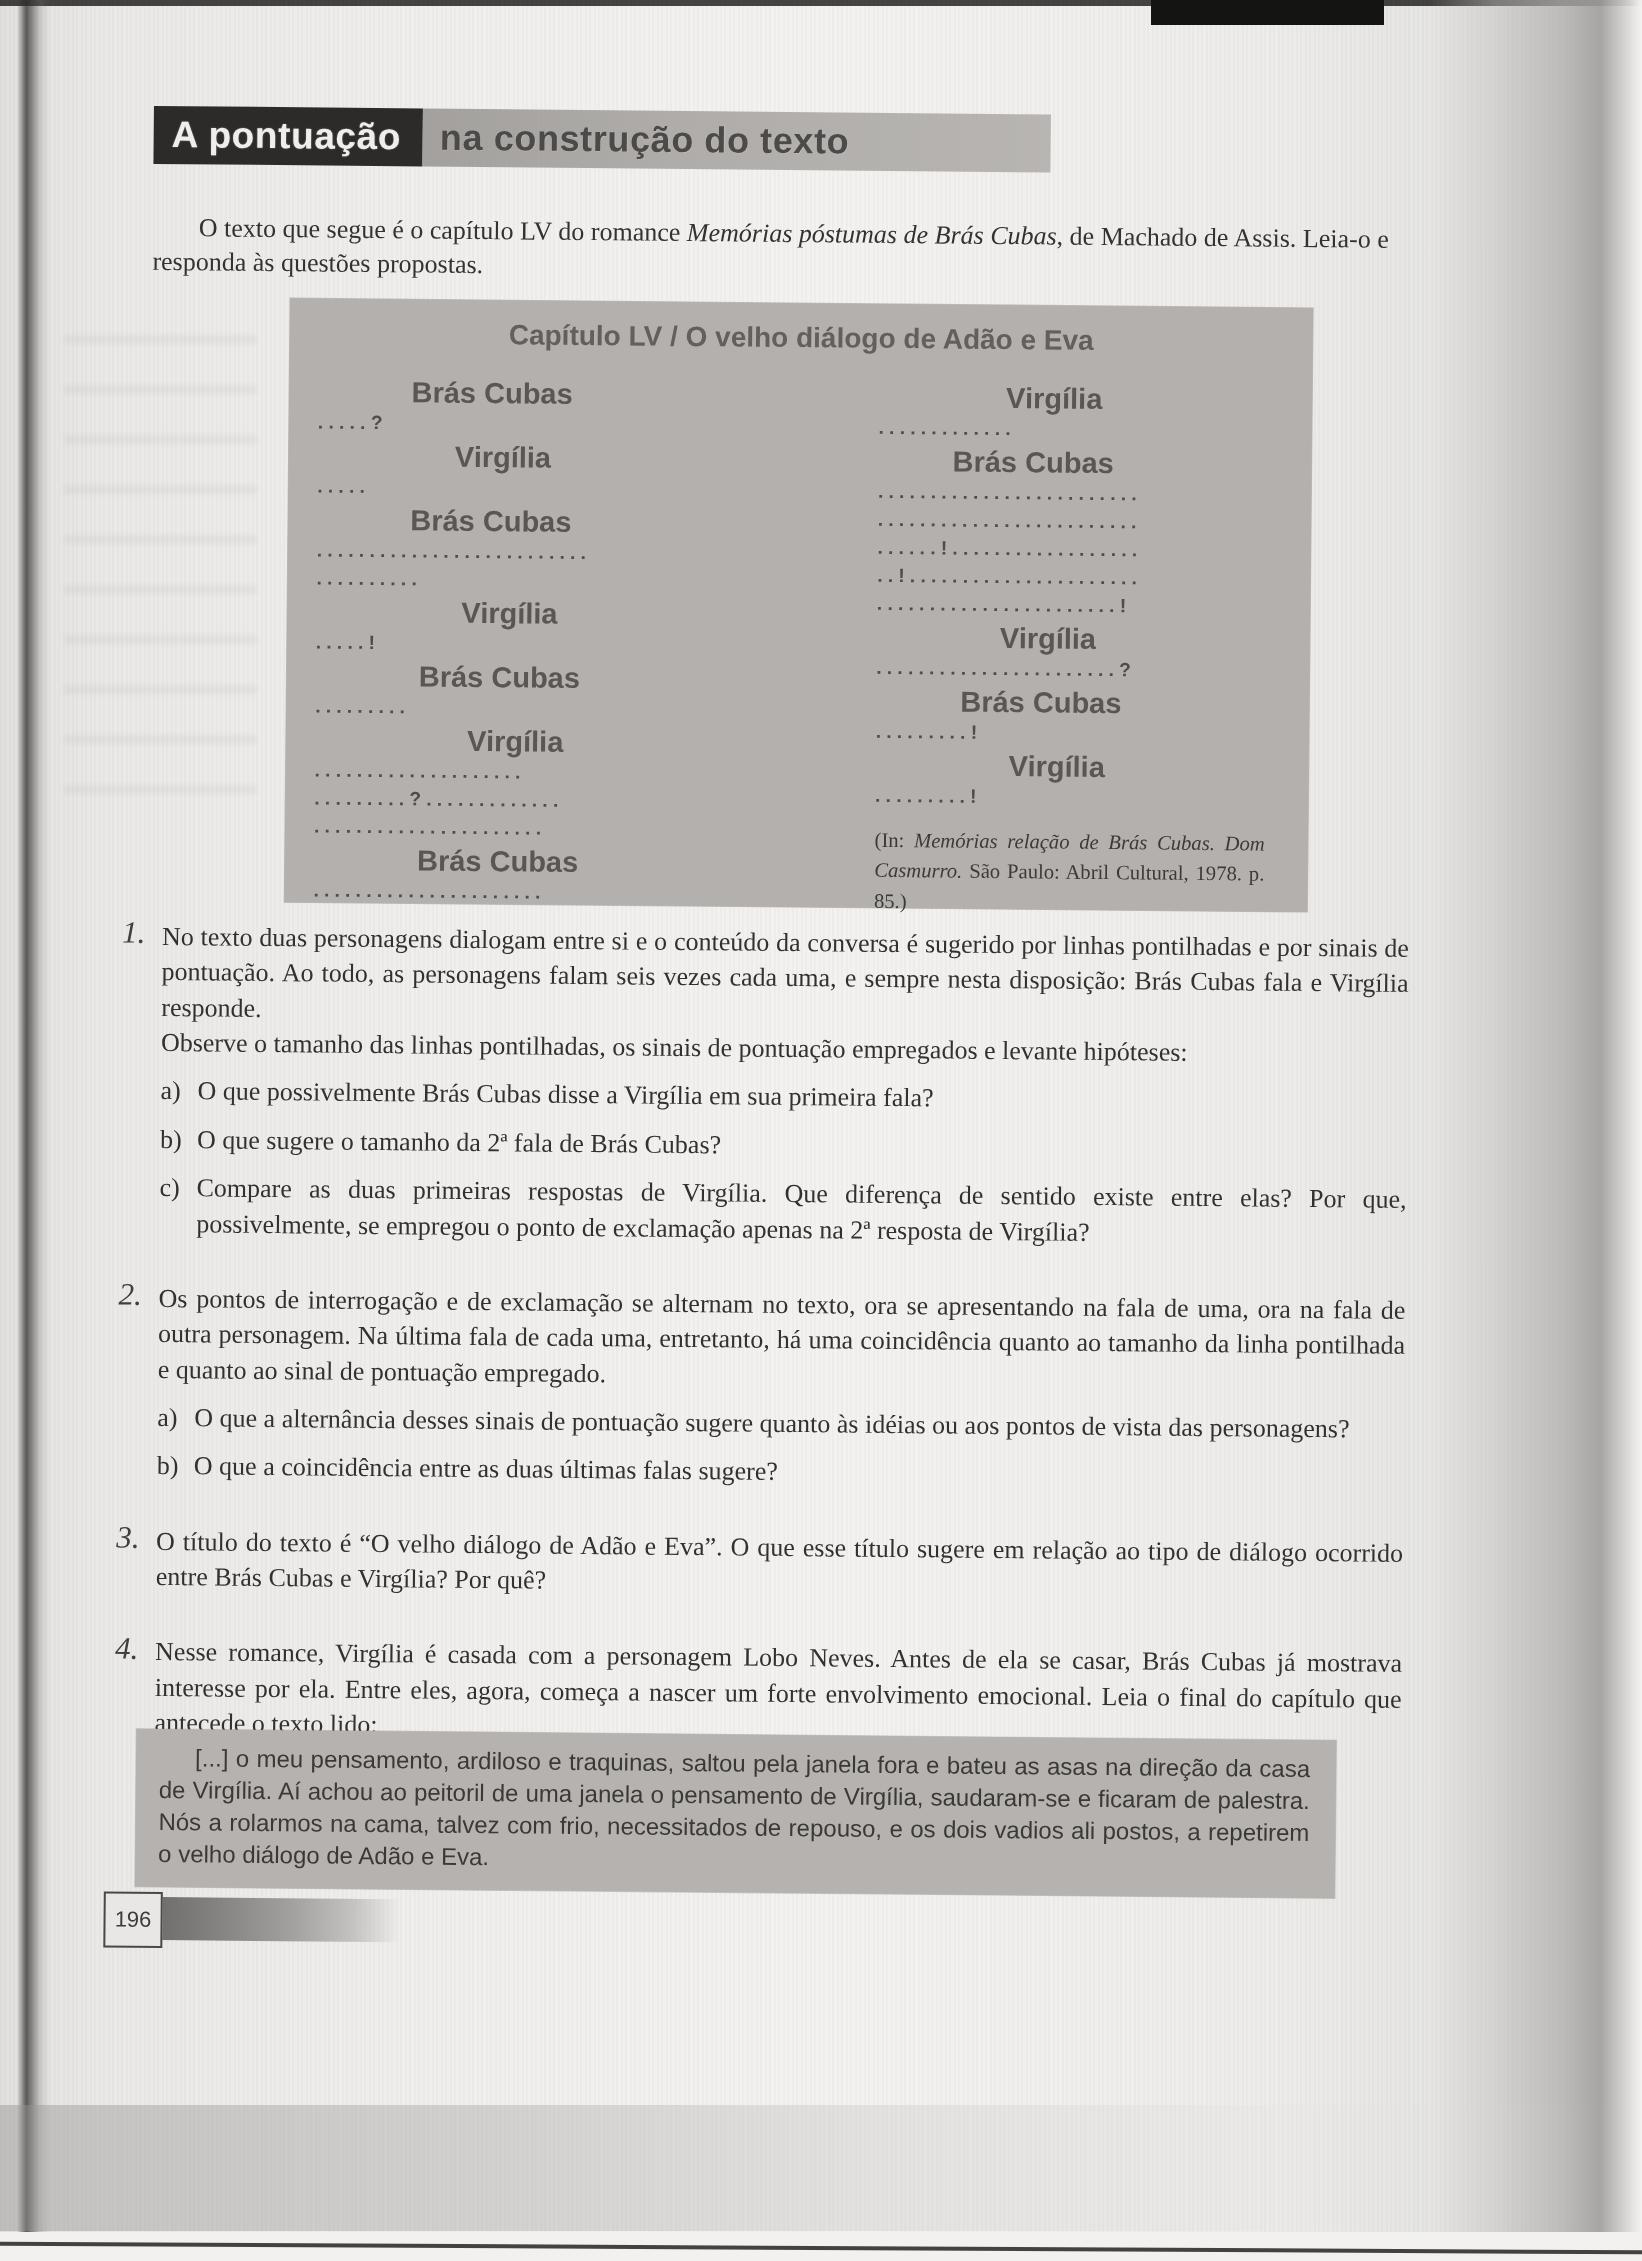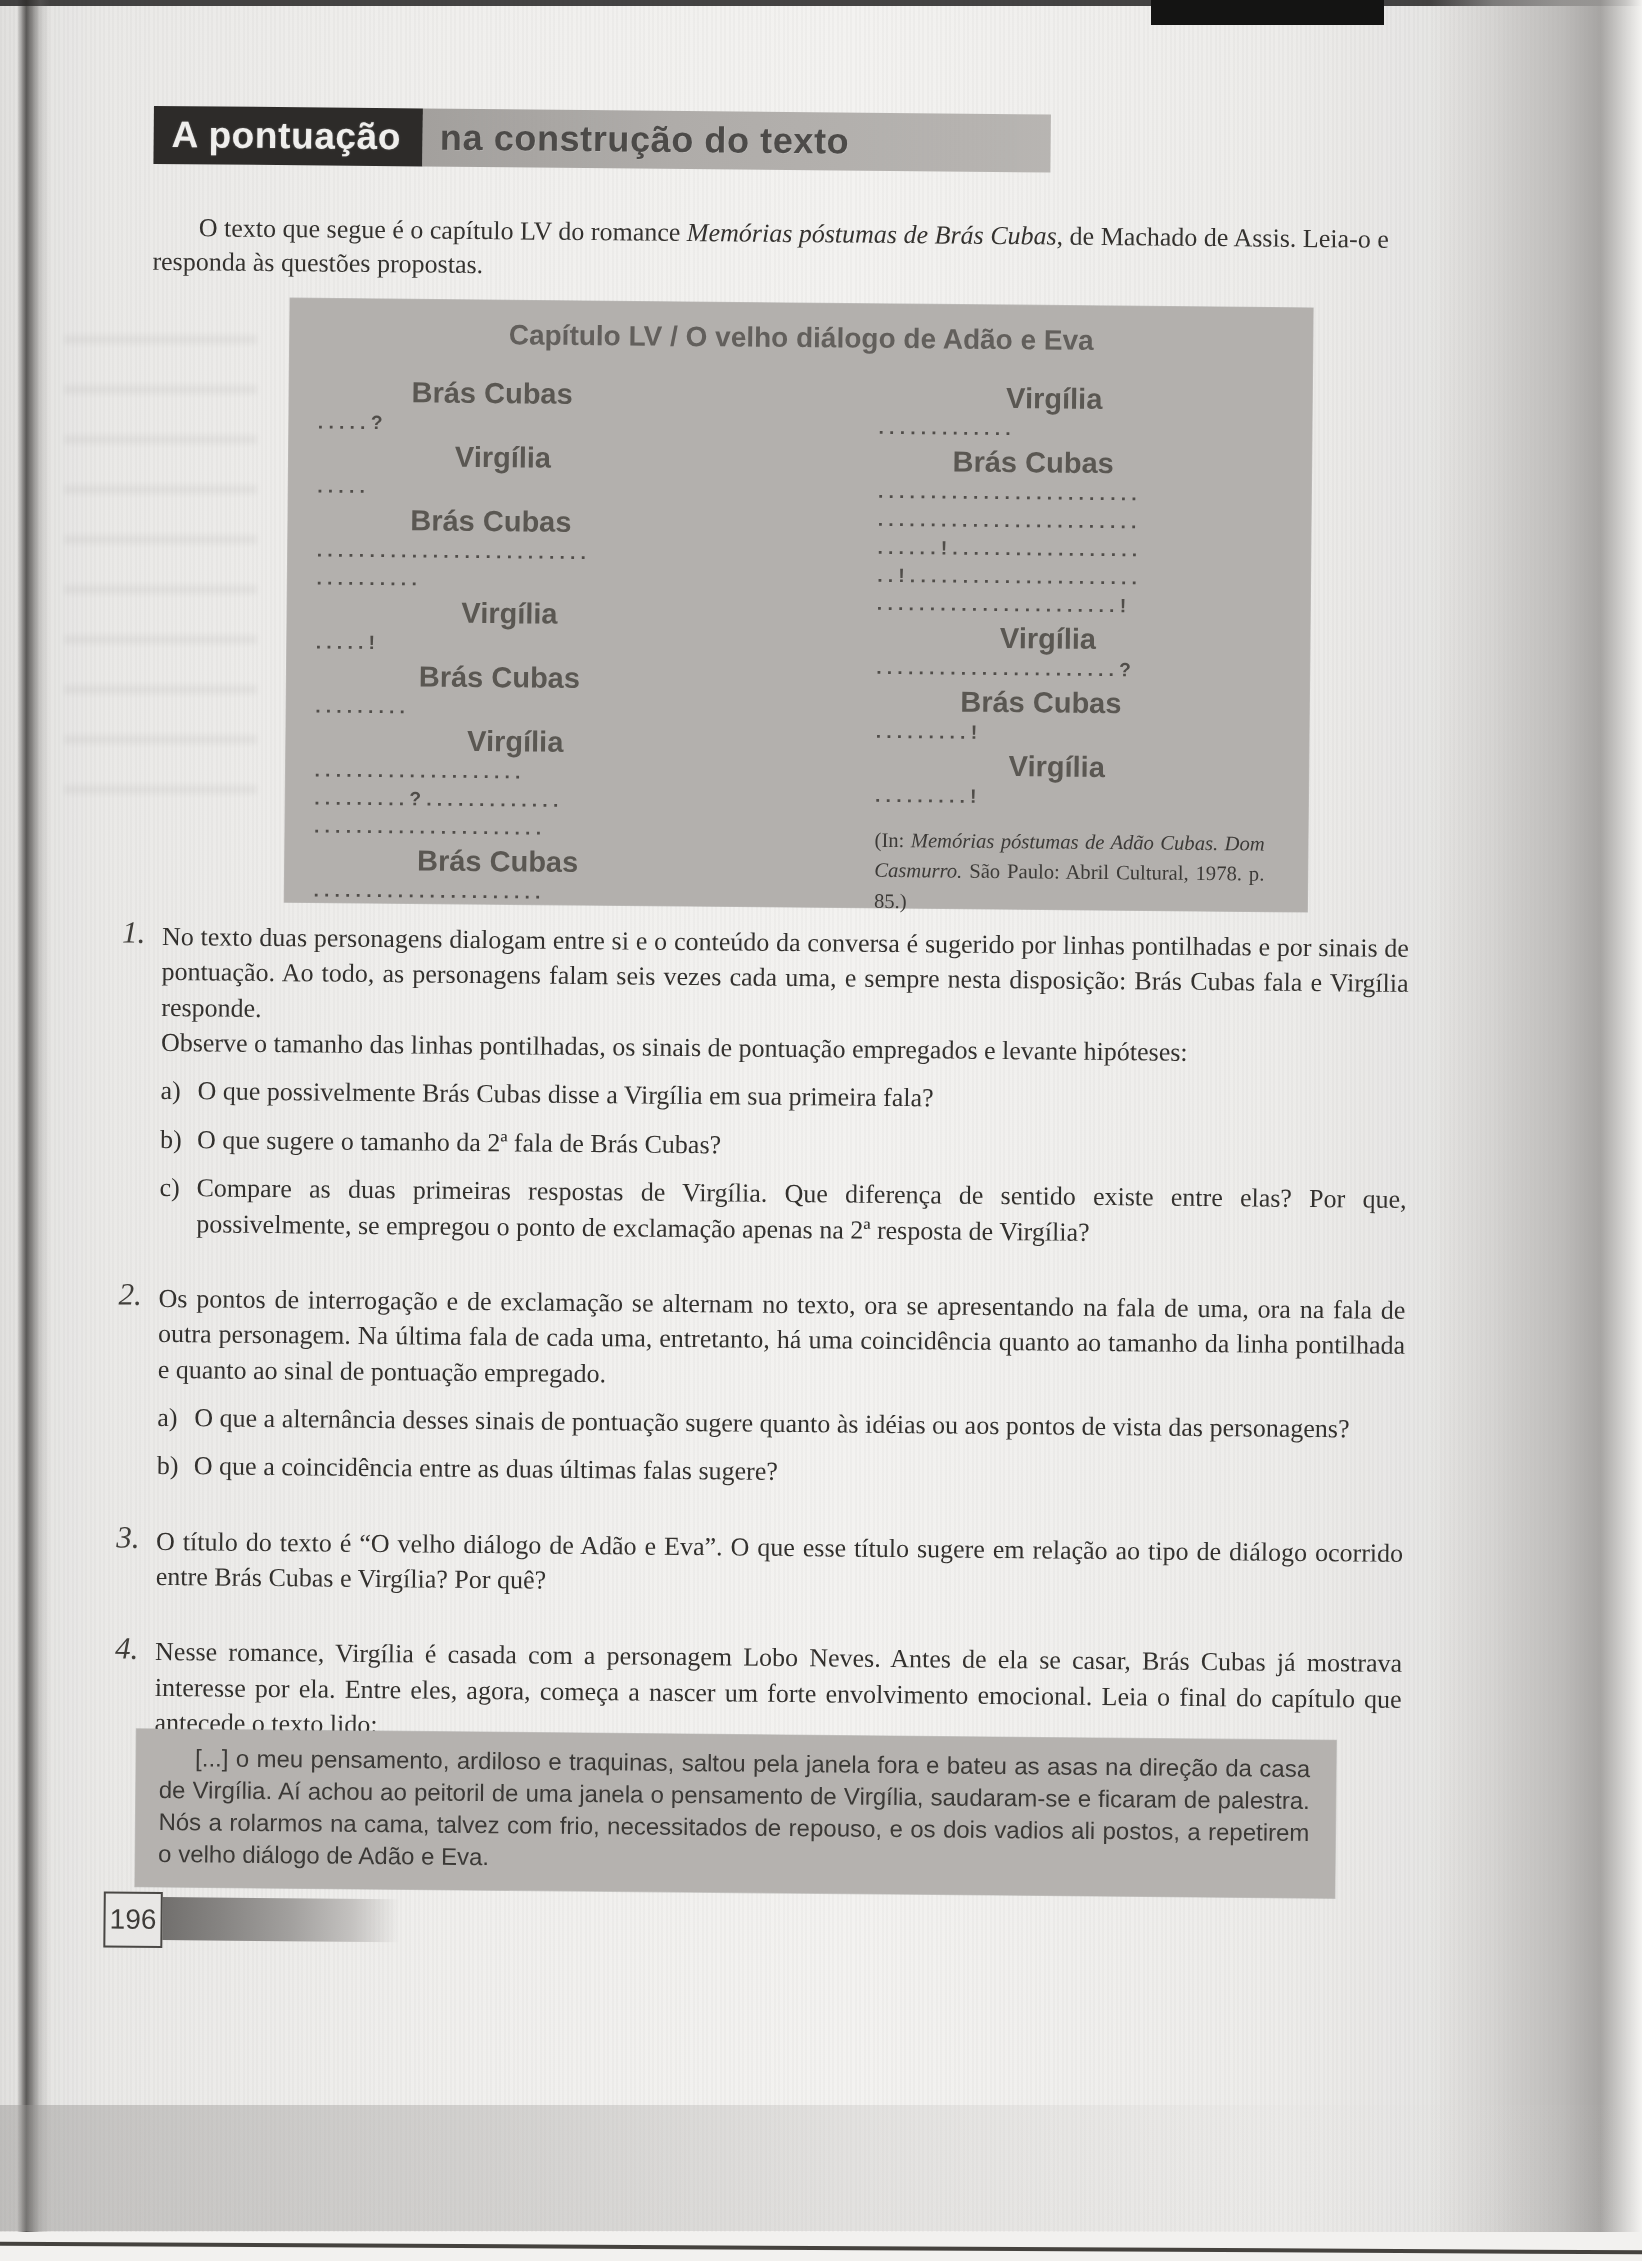--- a/index.html
+++ b/index.html
@@ -59,21 +59,21 @@
   .q-sub-label{width:37px;flex:none;}
   .q-sub-text{flex:1;text-align:justify;}
   
   .quote-box{position:absolute;left:153px;top:1730px;width:1200px;background:#b5b2af;padding:13px 26px 17px 23px;
     box-sizing:border-box;box-shadow:0 0 0 0.6px rgba(130,128,126,.35);}
   .quote-text{font-family:"Liberation Sans",sans-serif;font-size:24px;line-height:1.33;color:#3b3936;
     text-indent:36px;text-align:justify;}
   
   .page-num-box{position:absolute;left:122px;top:1893px;width:55px;height:52px;border:2.6px solid #4a4845;
     background:#e8e7e5;display:flex;align-items:center;justify-content:center;
-    font-family:"Liberation Sans",sans-serif;font-size:28px;color:#3e3c39;}
+    font-family:"Liberation Sans",sans-serif;font-size:22px;color:#3e3c39;}
   .page-num-bar{position:absolute;left:180px;top:1898px;width:238px;height:43px;
     background:linear-gradient(90deg,#716f6d 0,#868482 25%,#a3a19f 55%,#c4c2c0 80%,rgba(210,209,207,0) 100%);}
 </style>
 </head>
 <body>
 
 <div class="top-edge"></div>
 <div class="top-right-mark"></div>
 <div class="ghost-smudge"></div>
 
@@ -117,21 +117,21 @@
           <div class="dlg-row dots" style="padding-left: 9.7px;">......!..................</div>
           <div class="dlg-row dots" style="padding-left: 9.7px;">..!......................</div>
           <div class="dlg-row dots" style="padding-left: 9.7px;">.......................!</div>
           <div class="dlg-row name" style="padding-left: 133px;">Virgília</div>
           <div class="dlg-row dots" style="padding-left: 9.7px;">.......................?</div>
           <div class="dlg-row name" style="padding-left: 94px;">Brás Cubas</div>
           <div class="dlg-row dots" style="padding-left: 9.7px;">.........!</div>
           <div class="dlg-row name" style="padding-left: 143px;">Virgília</div>
           <div class="dlg-row dots" style="padding-left: 9.7px;">.........!</div>
         </div>
-      <div class="dlg-citation"><span>(In: </span><span style="font-style: italic;">Memórias póstumas de Adão Cubas. Dom Casmurro.</span><span> São Paulo: Abril Cultural, 1978. p. 85.)</span></div>
+      <div class="dlg-citation"><span>(In: </span><span style="font-style: italic;">Memórias relação de Brás Cubas. Dom Casmurro.</span><span> São Paulo: Abril Cultural, 1978. p. 85.)</span></div>
     </div>
   </div>
 
   <div class="questions">
       <div class="question">
         <span class="q-num">1.</span>
         <div class="q-para">No texto duas personagens dialogam entre si e o conteúdo da conversa é sugerido por linhas pontilhadas e por sinais de pontuação. Ao todo, as personagens falam seis vezes cada uma, e sempre nesta disposição: Brás Cubas fala e Virgília responde.</div>
         <div class="q-para">Observe o tamanho das linhas pontilhadas, os sinais de pontuação empregados e levante hipóteses:</div>
         <div class="q-sub">
           <span class="q-sub-label">a)</span>

